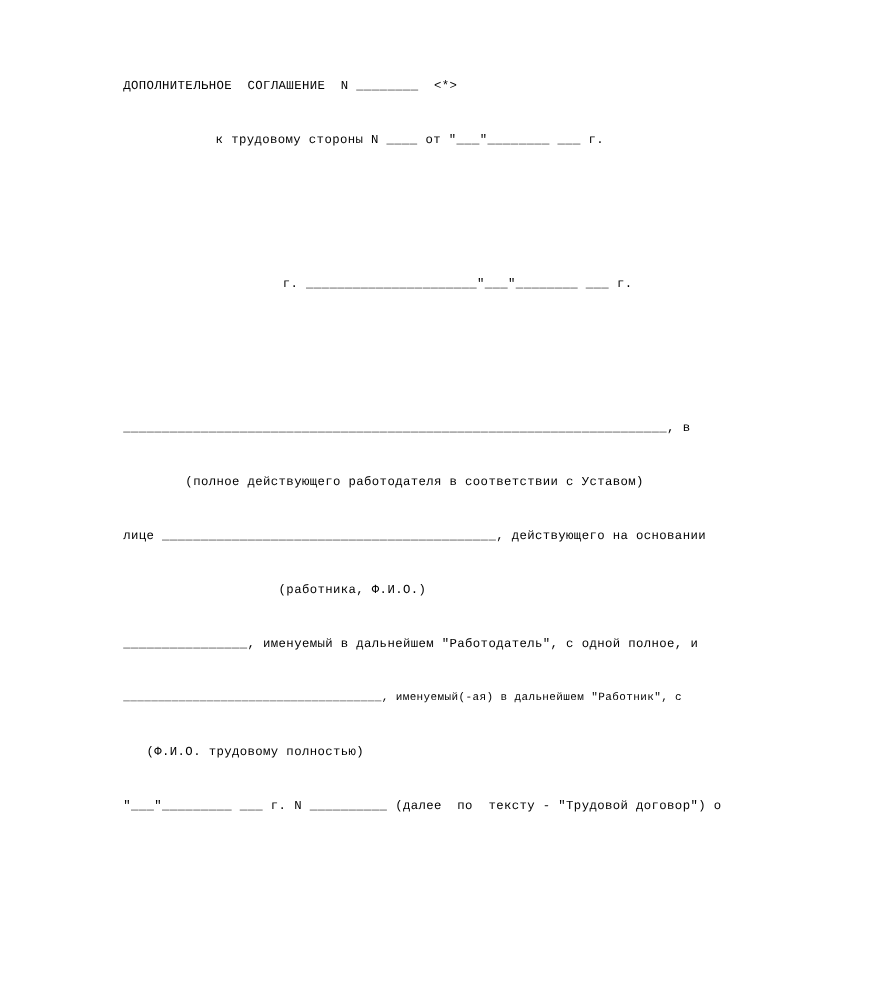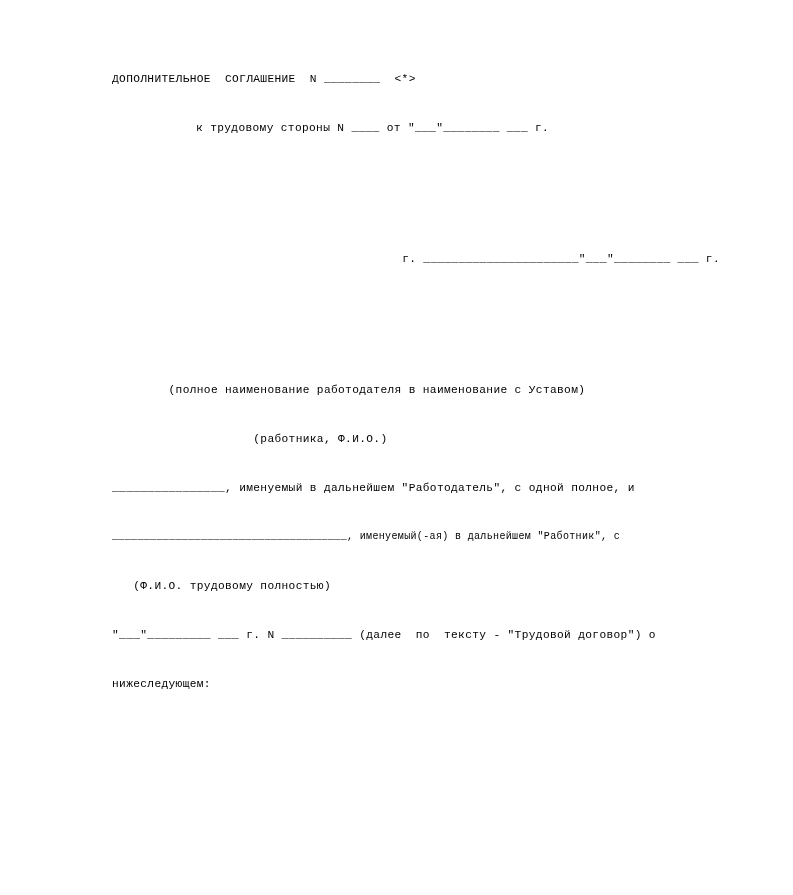--- a/index.html
+++ b/index.html
@@ -46,34 +46,35 @@
 
 <div class="page">
 
   <div class="doc">
 
     <span class="line">ДОПОЛНИТЕЛЬНОЕ  СОГЛАШЕНИЕ  N ________  &lt;*&gt;</span>
     <span class="line" style="padding-left:84px">к трудовому стороны N ____ от "___"________ ___ г.</span>
 
     <span class="line blank"> </span>
 
-    <div class="line" style="display:flex; justify-content:flex-end;">
+    <div class="line" style="display:flex; justify-content:center;">
       <span>г. ______________________</span>
       <span>"___"________ ___ г.</span>
     </div>
 
     <span class="line blank"> </span>
 
-    <span class="line">        (полное наименование работодателя в наименование с Уставом)</span>
+    <span class="line">______________________________________________________________________, в</span>
+    <span class="line">        (полное действующего работодателя в соответствии с Уставом)</span>
+    <span class="line">лице ___________________________________________, действующего на основании</span>
     <span class="line">                    (работника, Ф.И.О.)</span>
     <span class="line">________________, именуемый в дальнейшем "Работодатель", с одной полное, и</span>
     <span class="line" style="font-size:10px">_____________________________________, именуемый(-ая) в дальнейшем "Работник", с</span>
     <span class="line">   (Ф.И.О. трудовому полностью)</span>
     <span class="line">"___"_________ ___ г. N __________ (далее  по  тексту - "Трудовой договор") о</span>
-    <span class="line">нижеследующем:</span>
 
     <span class="line blank"> </span>
     
 
     
 
     
     
     
     

